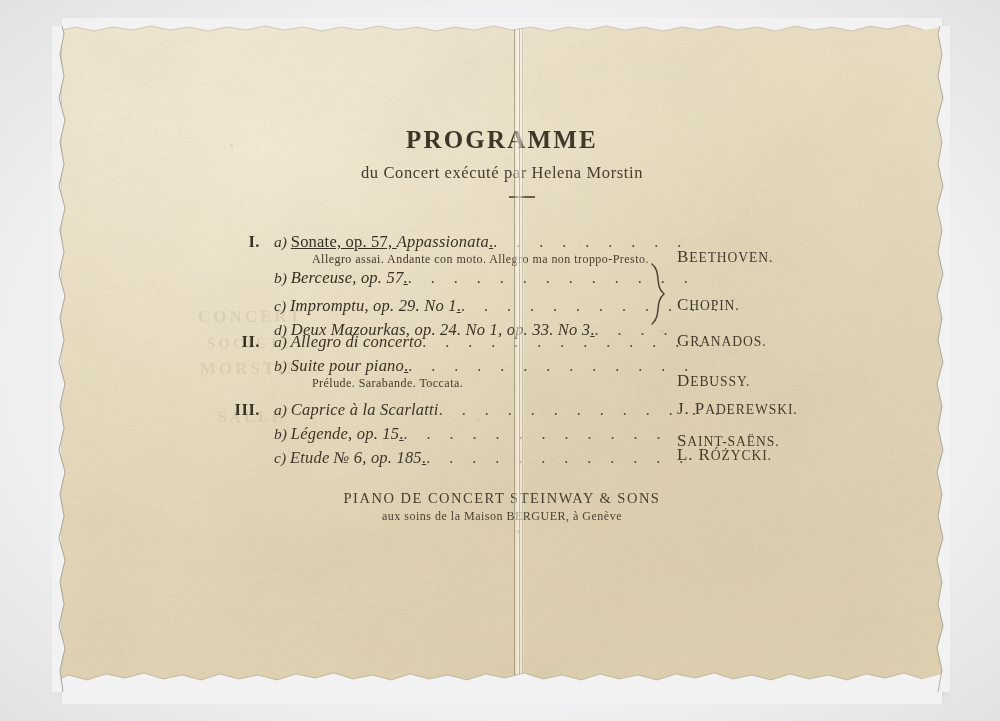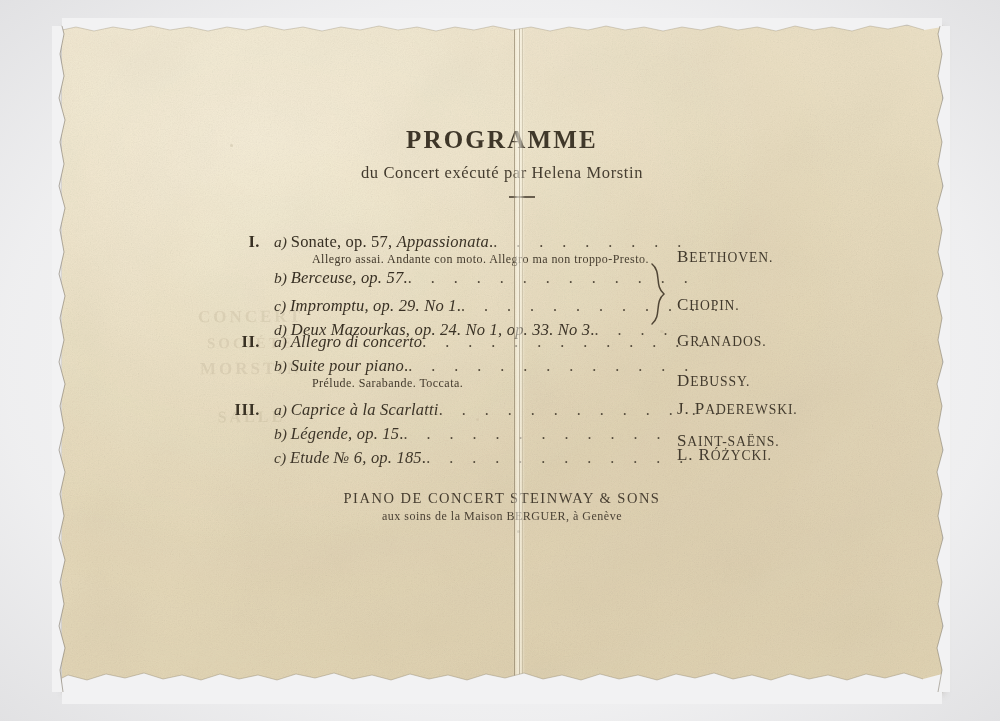--- a/index.html
+++ b/index.html
@@ -174,21 +174,21 @@
     font-style: italic;
     font-size: 15.5px;
     color: #3a3226;
   }
   .ttl {
     font-style: italic;
     font-size: 16.5px;
     letter-spacing: 0.2px;
     color: #352d21;
   }
-  .ttl .rom { font-style: normal; }
+  .ttl .rom { font-style: normal; text-decoration: underline; }
   .ttl .it  { }
   .leaders {
     display: inline-block;
     font-style: normal;
     font-size: 16px;
     letter-spacing: 7.5px;
     color: #4a4133;
     vertical-align: baseline;
   }
   .movements {

